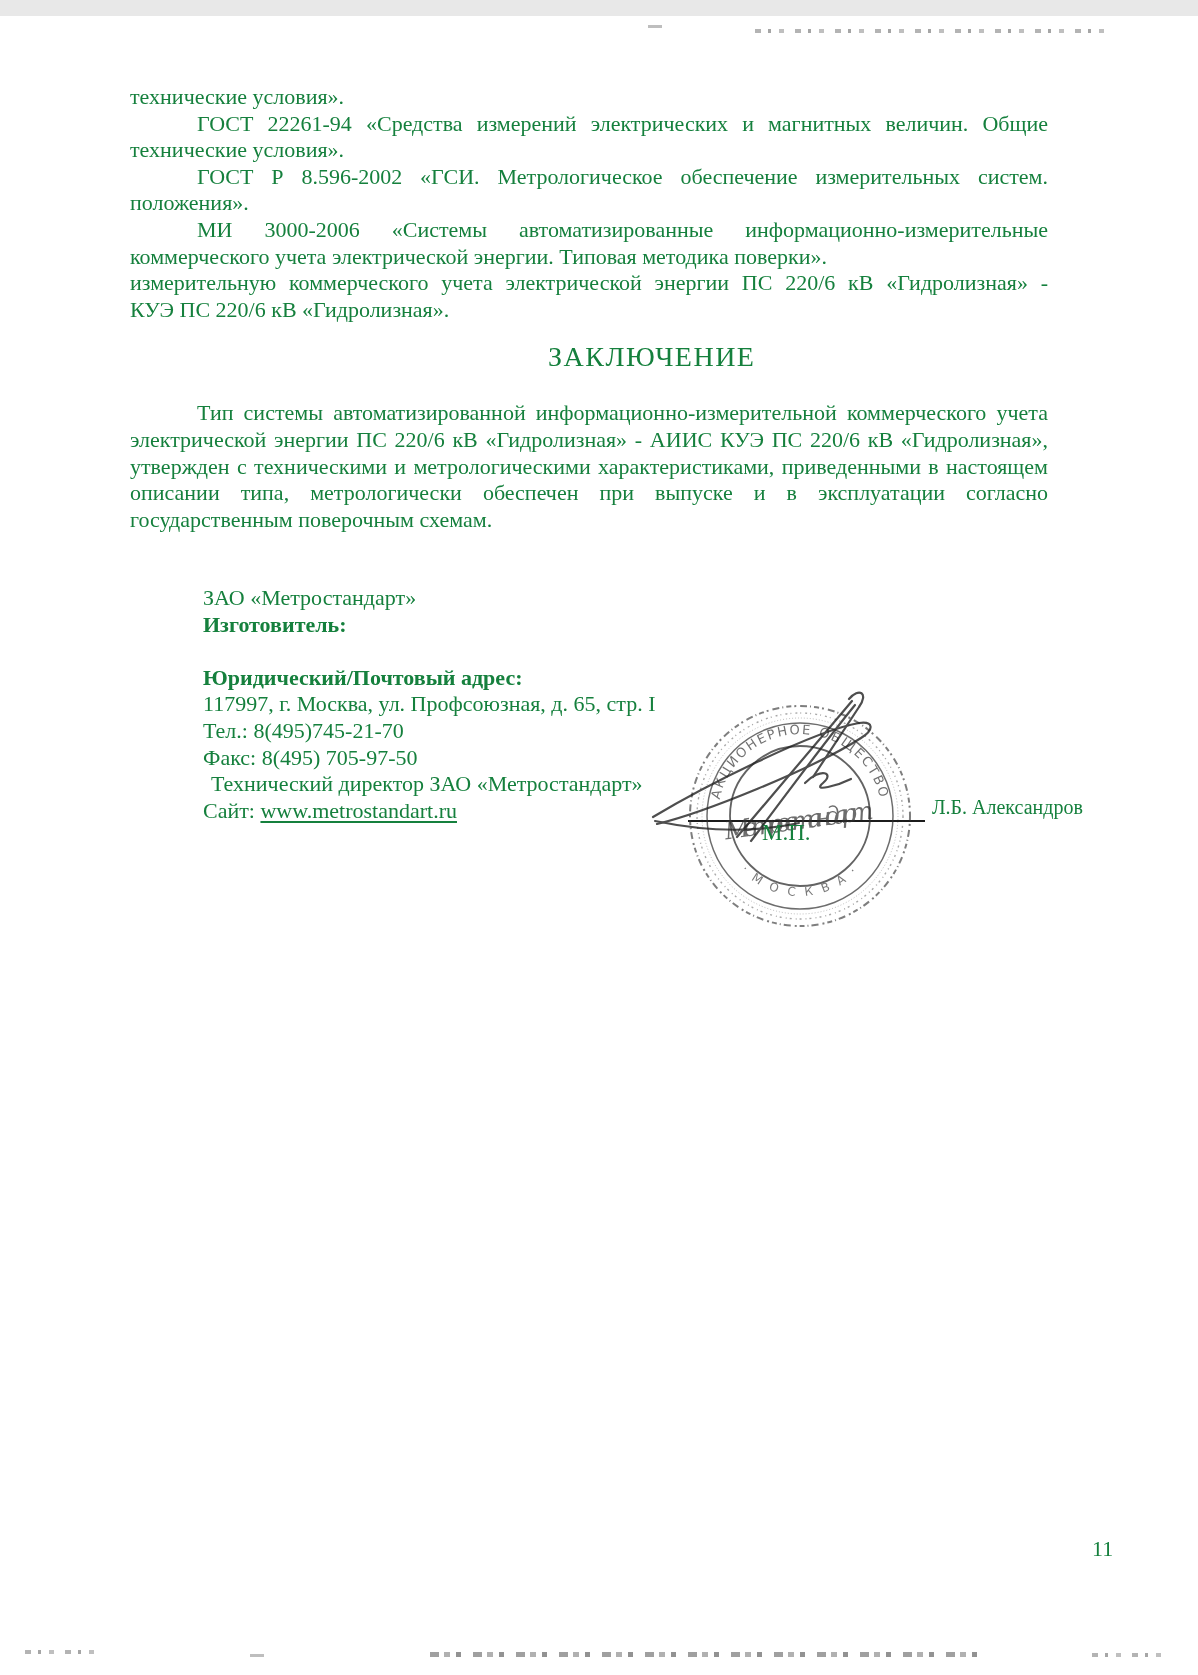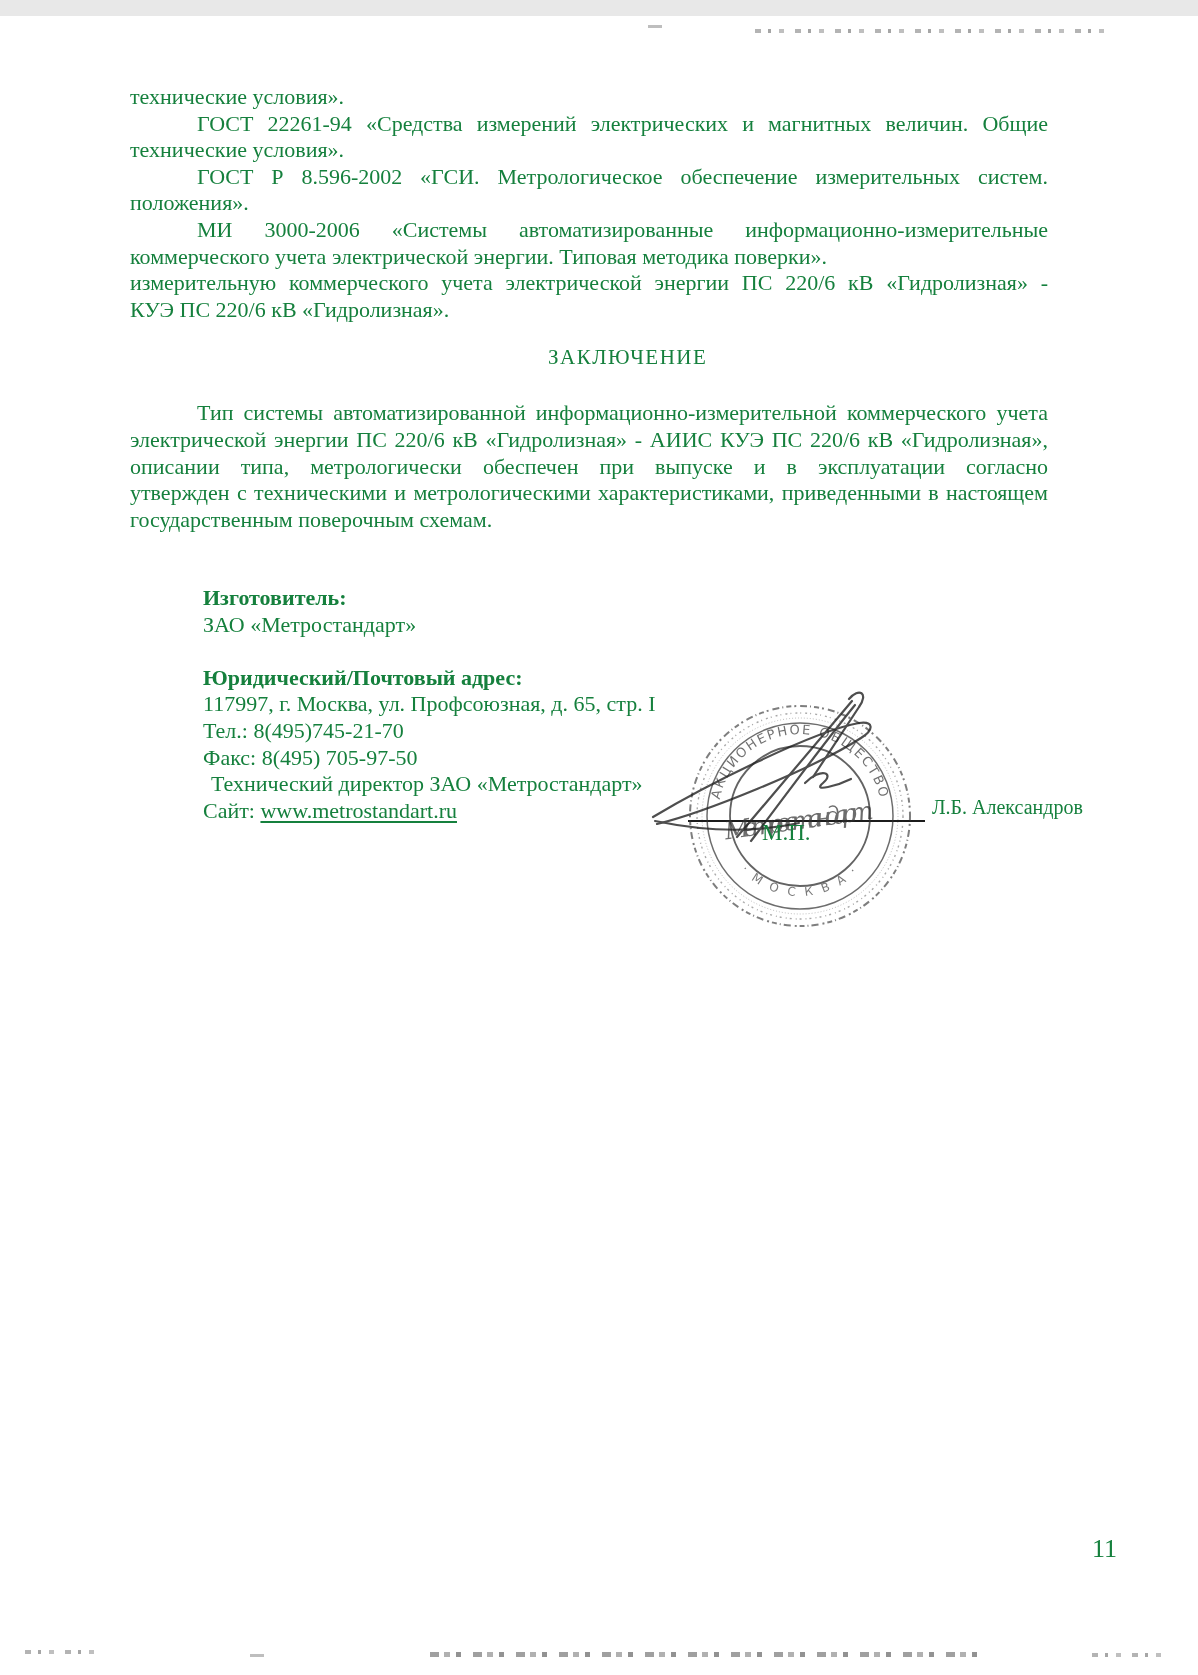--- a/index.html
+++ b/index.html
@@ -18,21 +18,21 @@
     font-size:22px;line-height:26.6px;
   }
   .line{
     height:26.6px;overflow:hidden;white-space:normal;
     text-align:left;
   }
   .line.just{text-align:justify;text-align-last:justify;}
   .line.ind{text-indent:67px;}
   .heading{
     margin-top:20px;height:28px;line-height:28px;
-    font-size:21px;letter-spacing:1.5px;
+    font-size:28px;letter-spacing:1.5px;
     padding-left:418px;
   }
   .concl-block{margin-top:29px;}
   .mfr{
     position:absolute;left:203px;top:569px;width:600px;
     font-size:22px;line-height:26.6px;
   }
   .bold{font-weight:bold;}
   .director-line{margin-left:8px;width:760px;}
   .url{text-decoration:underline;text-underline-offset:3px;}
@@ -43,21 +43,21 @@
   .director-name{
     position:absolute;left:932px;top:778px;
     font-size:20px;line-height:26.6px;white-space:nowrap;
   }
   .seal-note{
     position:absolute;left:762px;top:804px;
     font-size:23px;line-height:26px;z-index:3;
   }
   .page-number{
     position:absolute;left:1092px;top:1520px;
-    font-size:26px;line-height:26px;
+    font-size:22px;line-height:26px;
   }
   .stamp{
     position:absolute;left:663px;top:663px;width:274px;height:274px;
     overflow:visible;z-index:2;
   }
   
   .artifact{position:absolute;opacity:.85;}
   .dashes{
     height:4px;
     background:repeating-linear-gradient(90deg,
@@ -107,31 +107,31 @@
       </div>
 
     <div class="heading">ЗАКЛЮЧЕНИЕ</div>
 
     <div class="concl-block">
 
         <div class="line ind just">Тип системы автоматизированной информационно-измерительной коммерческого учета</div>
 
         <div class="line just">электрической энергии ПС 220/6 кВ «Гидролизная» - АИИС КУЭ ПС 220/6 кВ «Гидролизная»,</div>
 
+        <div class="line just">утвержден с техническими и метрологическими характеристиками, приведенными в настоящем</div>
+
         <div class="line just">описании типа, метрологически обеспечен при выпуске и в эксплуатации согласно</div>
-
-        <div class="line just">утвержден с техническими и метрологическими характеристиками, приведенными в настоящем</div>
 
         <div class="line">государственным поверочным схемам.</div>
       </div>
   </div>
 
   <div class="mfr">
+    <div class="line">ЗАО «Метростандарт»</div>
     <div class="line bold">Изготовитель:</div>
-    <div class="line">ЗАО «Метростандарт»</div>
     <div class="line">&nbsp;</div>
     <div class="line bold">Юридический/Почтовый адрес:</div>
     <div>
 
         <div class="line">117997, г. Москва, ул. Профсоюзная, д. 65, стр. I</div>
 
         <div class="line">Тел.: 8(495)745-21-70</div>
 
         <div class="line">Факс: 8(495) 705-97-50</div>
       </div>

